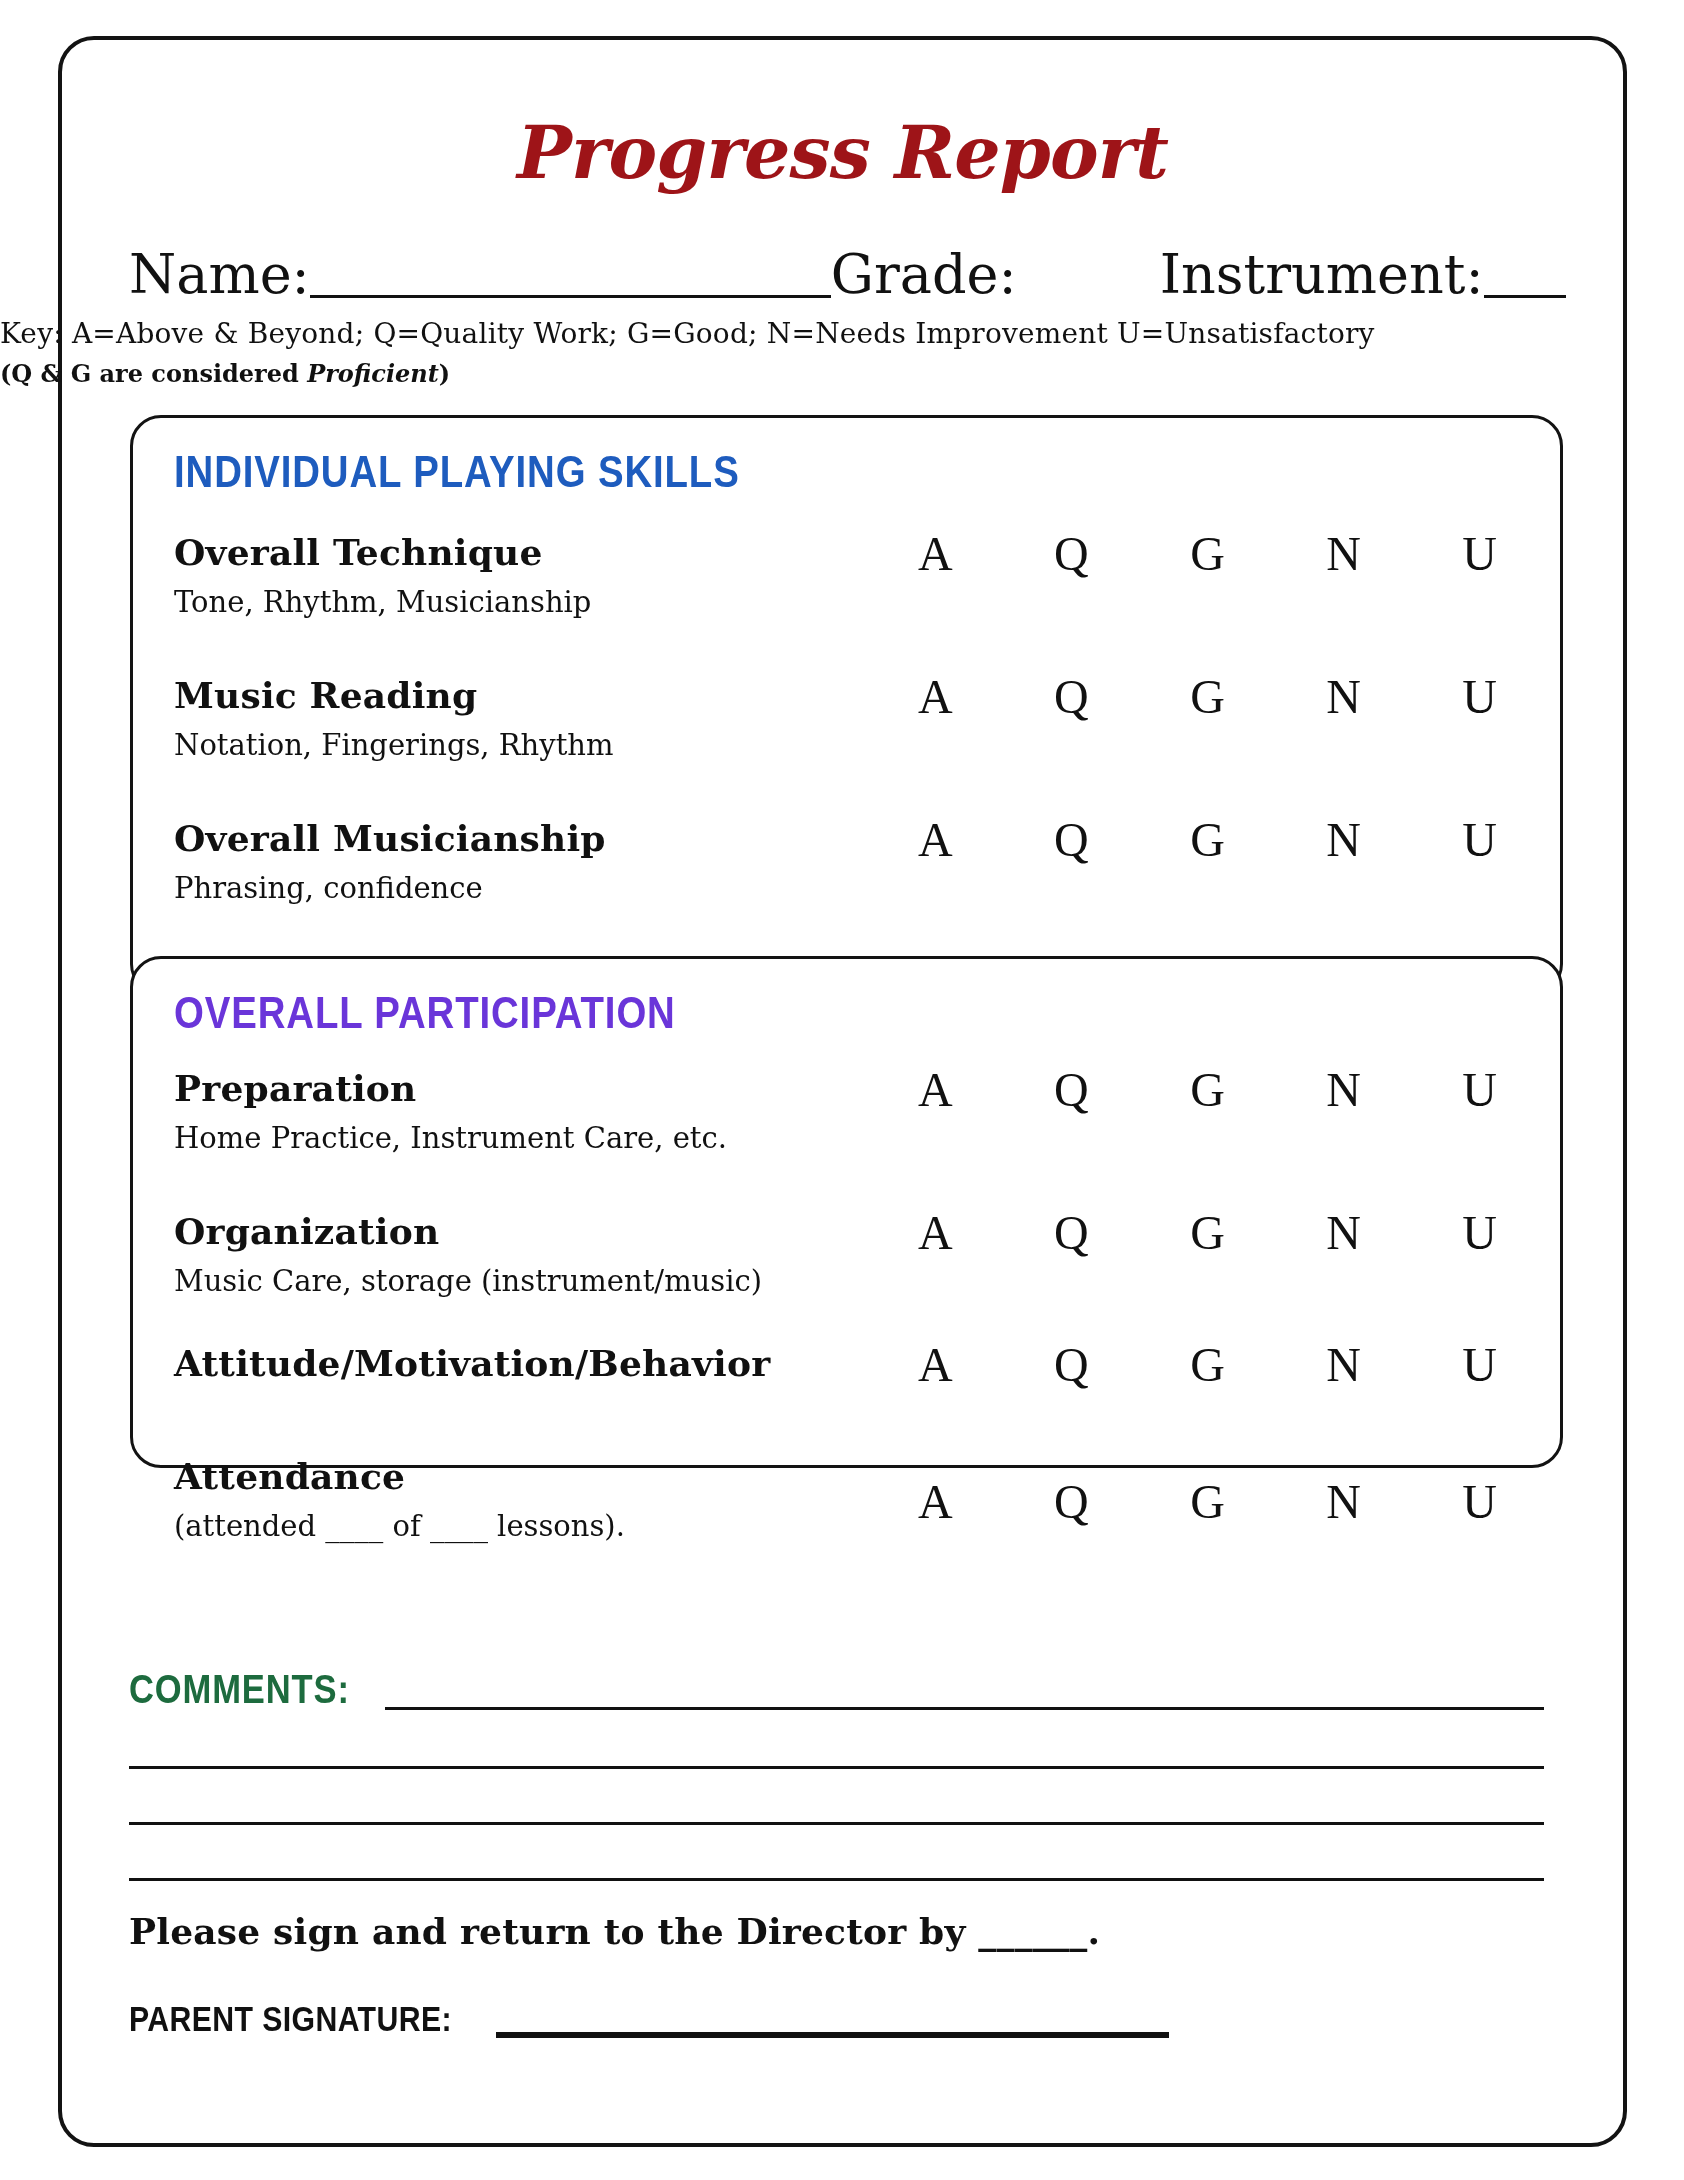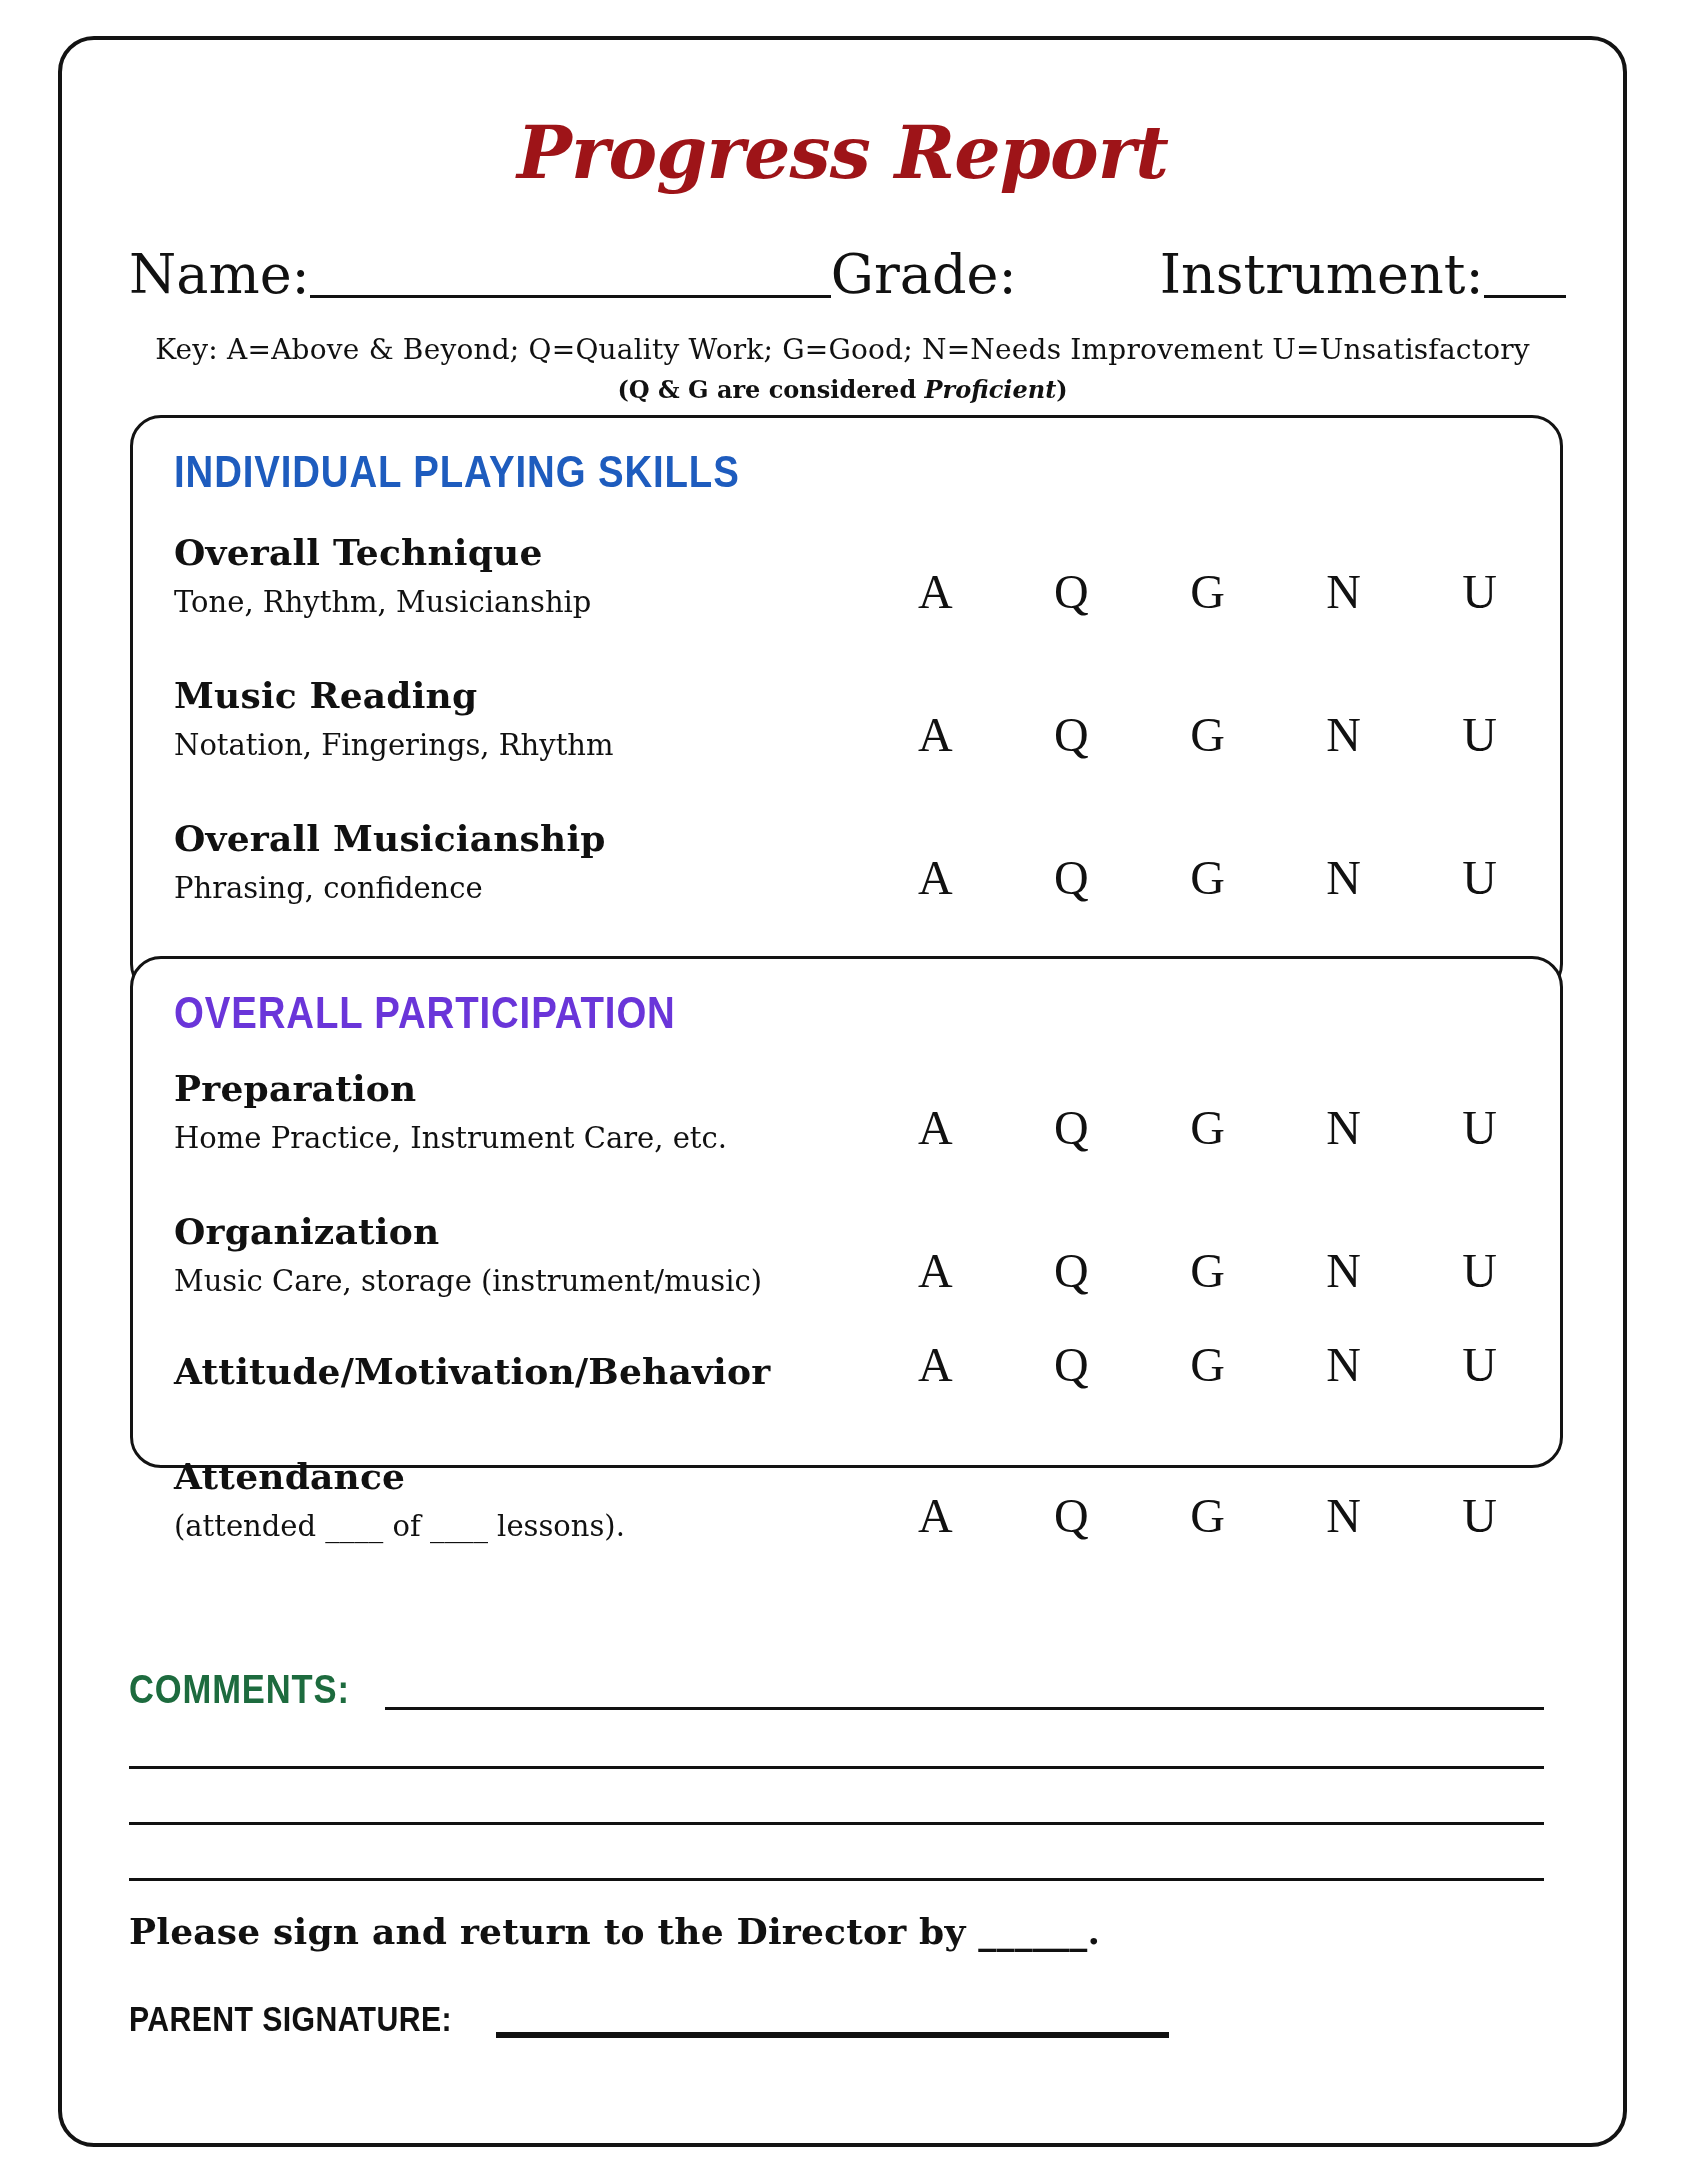--- a/index.html
+++ b/index.html
@@ -26,21 +26,21 @@
     position:absolute; top:245px; left:129px; right:119px;
     display:flex; align-items:flex-end;
     font-size:54px;
   }
   .field-label { white-space:nowrap; line-height:1.1; }
   .field-line { border-bottom:3.4px solid #111; margin-bottom:6.8px; }
   .line-name { width:521px; }
   .gap-grade { width:143px; }
   .line-instrument { flex:1; }
   .key-block {
-    position:absolute; top:333px; left:0; right:0; text-align:center;
+    position:absolute; top:317px; left:0; right:0; text-align:left;
   }
   .key-line1 { font-size:28px; letter-spacing:0.2px; }
   .key-line2 { font-size:24px; font-weight:bold; margin-top:8.5px; }
   .key-line2 .em { font-style:italic; }
 
   .skill-box {
     position:absolute; left:130px; width:1433px;
     border:3.4px solid #131313; border-radius:31px; background:#fff;
     padding:24px 41px 0 41px;
   }
@@ -48,21 +48,21 @@
   .box-2 { top:956px; height:512px; }
   .box-header {
     font-family:"Liberation Sans", sans-serif;
     font-weight:bold; font-size:40px; letter-spacing:0.9px;
     transform:scale(0.96,1.12); transform-origin:left center;
     margin-top:6.8px;
   }
   .box-1 .box-header { color:#1e5cbe; }
   .box-2 .box-header { color:#6a35d9; }
 
-  .skill-row { display:flex; align-items:flex-end; }
+  .skill-row { display:flex; align-items:flex-start; }
   .row-labels { flex:1; padding-right:17px; }
   .row-label { font-size:36px; font-weight:bold; letter-spacing:0.2px; }
   .row-sublabel { font-size:29px; margin-top:12px; }
   .row-sublabel:empty { display:none; }
   .ratings {
     width:601px; padding-right:22px;
     display:flex; justify-content:space-between;
     font-family:"Liberation Serif", serif;
     font-size:48px; margin-top:-5.1px;
   }

